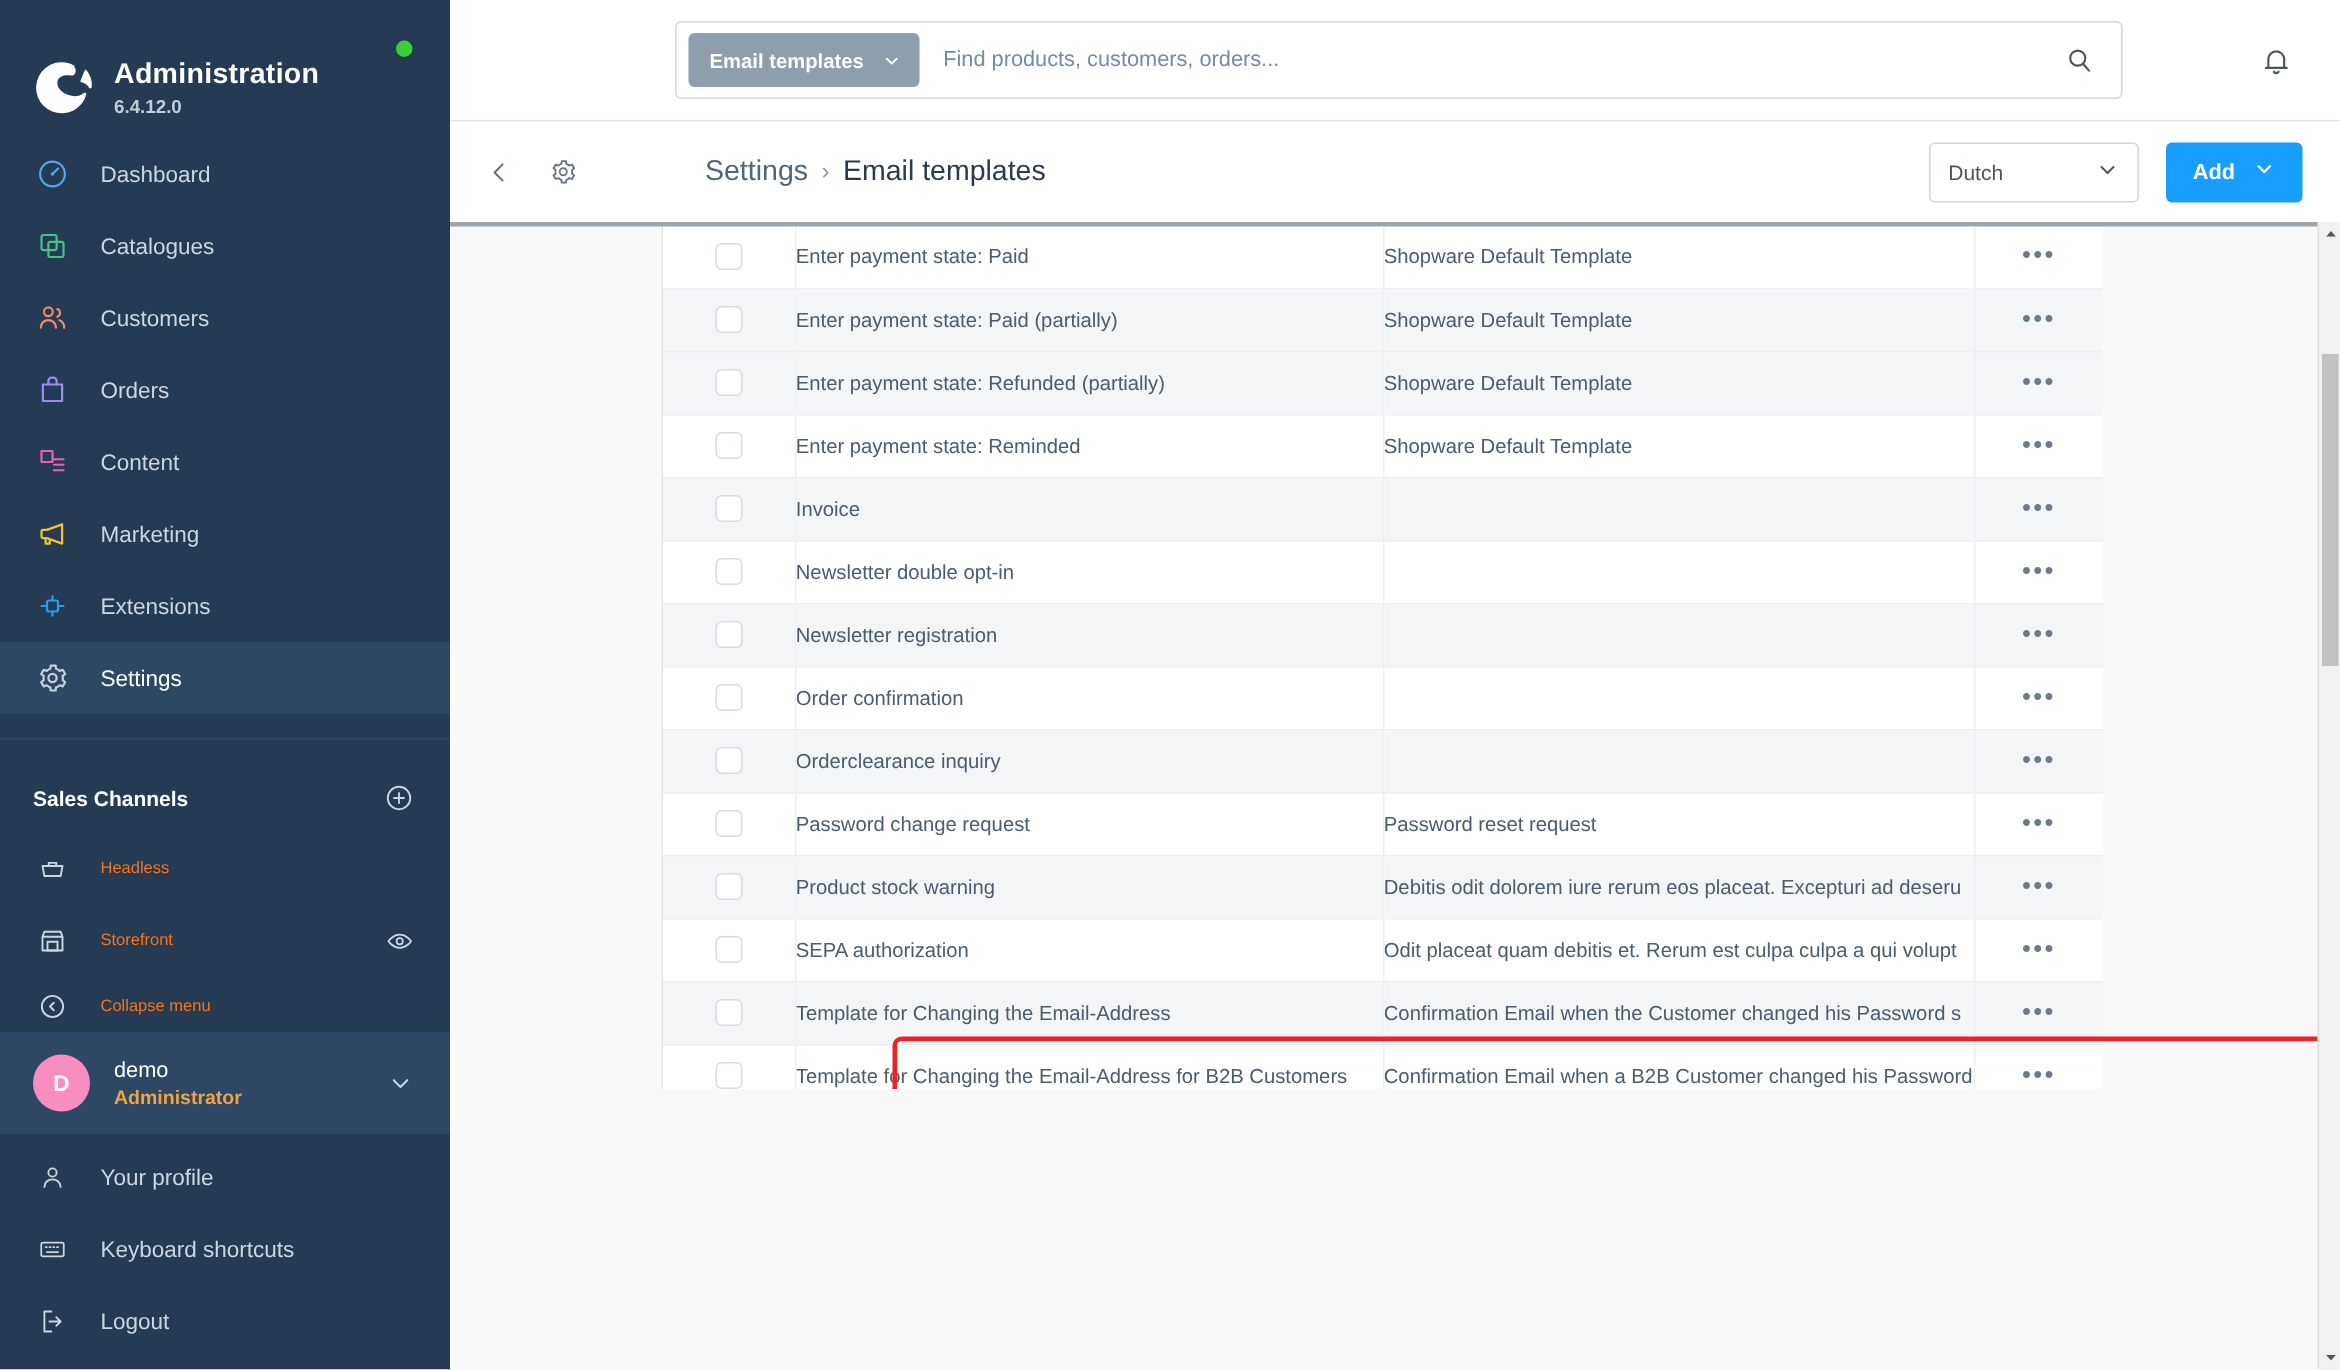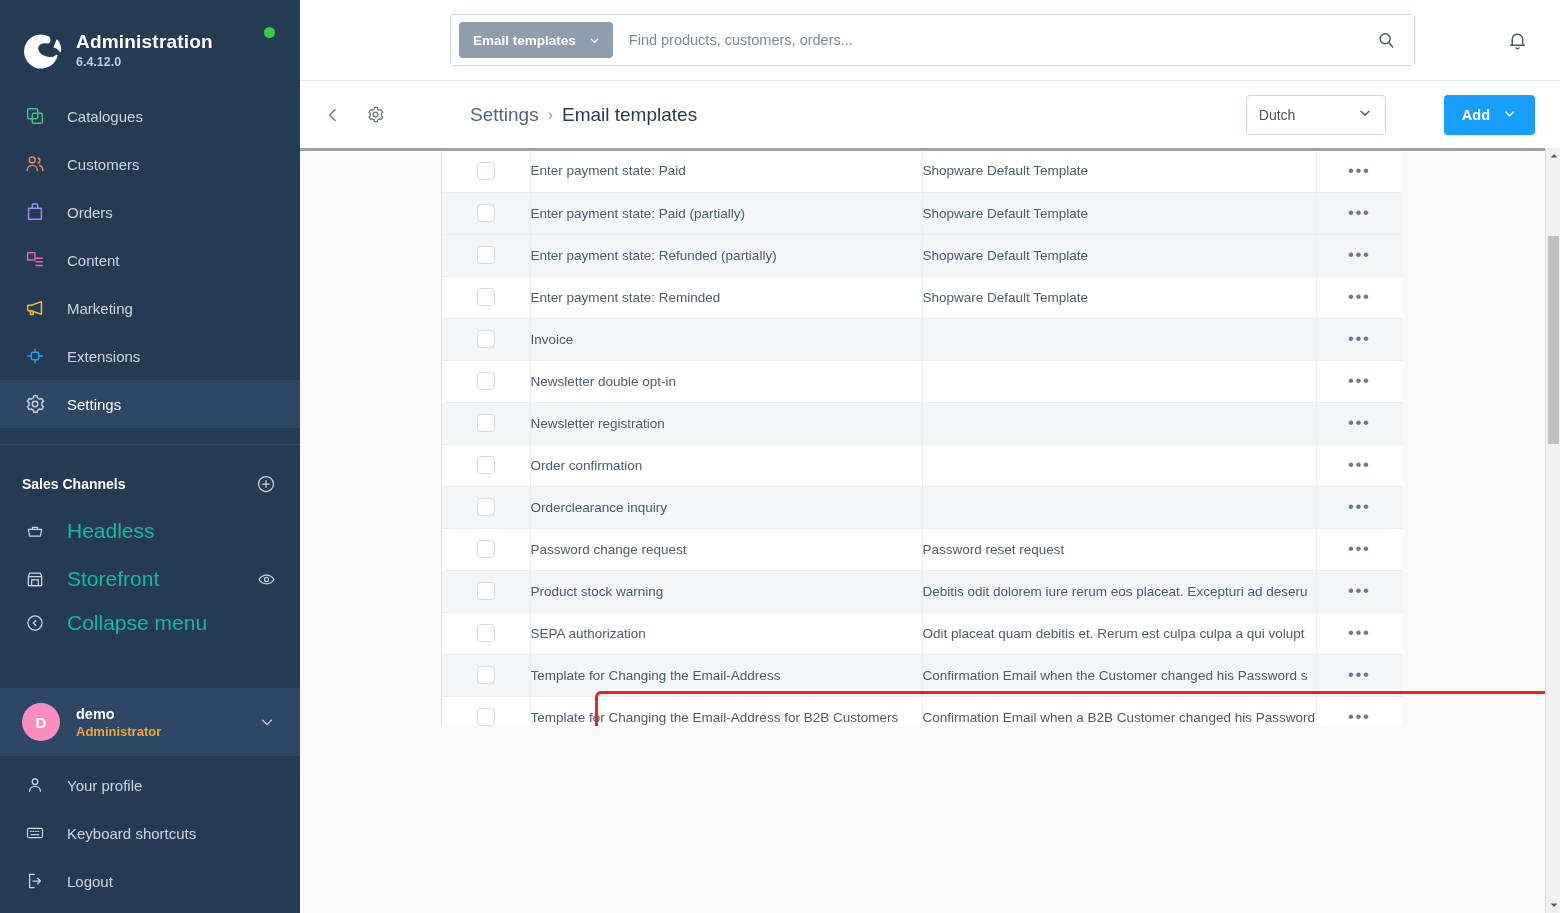--- a/index.html
+++ b/index.html
@@ -13,21 +13,21 @@
 
   
   .sidebar {
     width: 300px; height: 913px;
     background: #253b54;
     color: #d8dfe5;
     flex: 0 0 300px;
     position: relative;
     overflow: hidden;
   }
-  .sb-header { display: flex; align-items: center; padding: 18px 20px 0 20px; position: relative; height: 78px; }
+  .sb-header { display: flex; align-items: flex-end; padding: 18px 20px 0 20px; position: relative; height: 78px; }
   .sb-logo { width: 44px; height: 44px; flex: 0 0 44px; margin-top: 2px; }
   .sb-titlewrap { margin-left: 12px; padding-top: 4px; }
   .sb-title { font-size: 19px; font-weight: bold; color: #fff; letter-spacing: .2px; line-height: 1.15; }
   .sb-version { font-size: 12.5px; color: #c3cdd8; margin-top: 3px; font-weight: bold; }
   .sb-status-dot { position: absolute; right: 25px; top: 27px; width: 11px; height: 11px; border-radius: 50%; background: #37d03b; }
 
   .nav-list { margin-top: 14px; }
   .nav-item {
     display: flex; align-items: center;
     height: 48px; padding: 0 20px 0 22px;
@@ -42,37 +42,37 @@
   .sb-divider { height: 1px; background: #31496a; margin: 0; }
 
   .sb-section-head {
     display: flex; align-items: center; justify-content: space-between;
     padding: 0 24px 0 22px; height: 46px; margin-top: 16px;
   }
   .sb-section-title { font-size: 14px; font-weight: bold; color: #fff; }
 
   .channel-item { display: flex; align-items: center; height: 48px; padding: 0 24px 0 22px; cursor: pointer; position: relative; }
   .channel-item .ico { width: 26px; height: 26px; flex: 0 0 26px; display: flex; align-items: center; justify-content: center; }
-  .channel-item .lbl { margin-left: 19px; font-size: 21px; color: #14b8a6; }
+  .channel-item .lbl { margin-left: 19px; font-size: 11px; color: #f97316; }
   .channel-item .trail { margin-left: auto; }
 
   .user-block {
     position: absolute; left: 0; right: 0;
     display: flex; align-items: center;
     height: 68px; padding: 0 24px 0 22px;
     background: #2d4764; cursor: pointer;
   }
   .avatar {
     width: 38px; height: 38px; border-radius: 50%;
     background: #f88ec0; color: #fff;
     display: flex; align-items: center; justify-content: center;
     font-size: 15px; font-weight: bold; flex: 0 0 38px;
   }
   .user-meta { margin-left: 16px; }
-  .user-name { font-size: 14.5px; font-weight: bold; color: #fff; line-height: 1.25; }
+  .user-name { font-size: 14.5px; font-weight: normal; color: #fff; line-height: 1.25; }
   .user-role { font-size: 13px; color: #f0a340; font-weight: bold; margin-top: 1px; }
   .user-caret { margin-left: auto; }
 
   .bottom-list { position: absolute; left: 0; right: 0; bottom: 0; }
   .bottom-item { display: flex; align-items: center; height: 48px; padding: 0 24px 0 22px; cursor: pointer; }
   .bottom-item .ico { width: 26px; height: 26px; flex: 0 0 26px; display: flex; align-items: center; justify-content: center; }
   .bottom-item .lbl { margin-left: 19px; font-size: 15px; color: #cdd5de; }
 
   
   .main { flex: 1 1 auto; height: 726px; position: relative; background: #f9f9f9; display: flex; flex-direction: column; }
@@ -107,21 +107,21 @@
   .smartbar {
     height: 68px; background: #fff; border-bottom: 1px solid #dfe3e8;
     display: flex; align-items: center; padding: 0 25px 0 18px; flex: 0 0 68px; position: relative;
   }
   .sb-back { width: 30px; height: 30px; display: flex; align-items: center; justify-content: center; cursor: pointer; }
   .sb-gear { width: 30px; height: 30px; display: flex; align-items: center; justify-content: center; margin-left: 12px; cursor: pointer; }
   .crumbs { margin-left: 80px; display: flex; align-items: center; font-size: 19px; color: #52667a; }
   .crumb-link { color: #52667a; cursor: pointer; }
   .crumb-sep { margin: 0 9px; color: #8b9aa8; font-size: 16px; }
   .crumb-cur { color: #2b3b4e; }
-  .sb-actions { margin-left: auto; display: flex; align-items: center; gap: 40px; }
+  .sb-actions { margin-left: auto; display: flex; align-items: center; }
   .lang-select {
     width: 140px; height: 40px; border: 1px solid #d1d9e0; border-radius: 4px;
     background: #fff; display: flex; align-items: center; padding: 0 12px;
     font-size: 14px; color: #4a545b; cursor: pointer;
   }
   .lang-select .cv { margin-left: auto; }
   .add-btn {
     margin-left: 18px; height: 40px; background: #189eff; color: #fff;
     border-radius: 4px; display: flex; align-items: center; padding: 0 18px;
     font-size: 14.5px; font-weight: bold; cursor: pointer;
@@ -206,20 +206,30 @@
       </span>
       <div class="sb-titlewrap">
         <div class="sb-title">Administration</div>
         <div class="sb-version">6.4.12.0</div>
       </div>
       <span class="sb-status-dot"></span>
     </div>
 
     <div class="nav-list">
 
+      <div class="nav-item">
+        <span class="ico">
+          <svg viewBox="0 0 24 24" width="22" height="22" fill="none" stroke="#52a8e8" stroke-width="1.6">
+            <circle cx="12" cy="12" r="9"></circle>
+              <path d="M12 12l4-4" stroke-linecap="round"></path>
+              <circle cx="12" cy="12" r="1.3" fill="#52a8e8" stroke="none"></circle>
+          </svg>
+        </span>
+        <span class="lbl">Dashboard</span>
+      </div>
 
       <div class="nav-item">
         <span class="ico">
           <svg viewBox="0 0 24 24" width="22" height="22" fill="none" stroke="#3fc48a" stroke-width="1.6">
             <rect x="4" y="4" width="11" height="11" rx="1.5"></rect>
               <rect x="9" y="9" width="11" height="11" rx="1.5"></rect>
           </svg>
         </span>
         <span class="lbl">Catalogues</span>
       </div>

